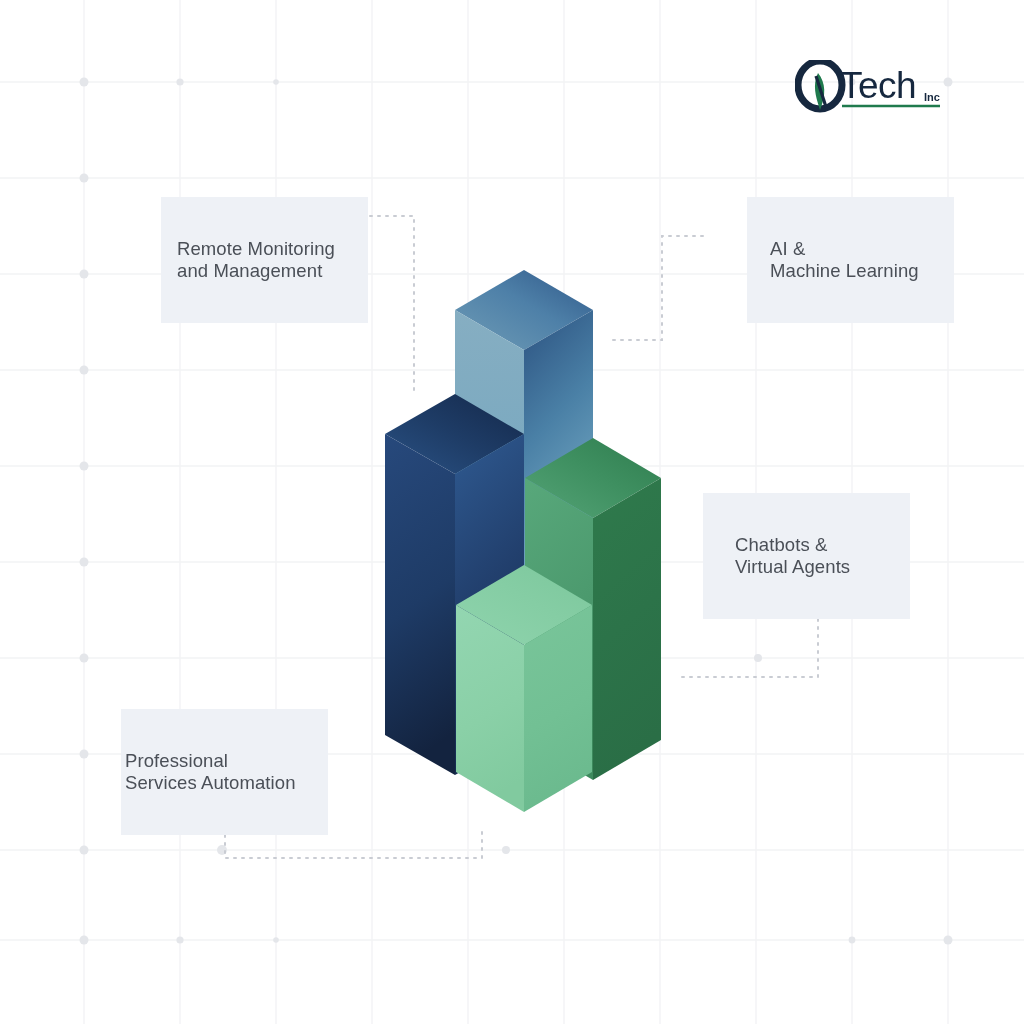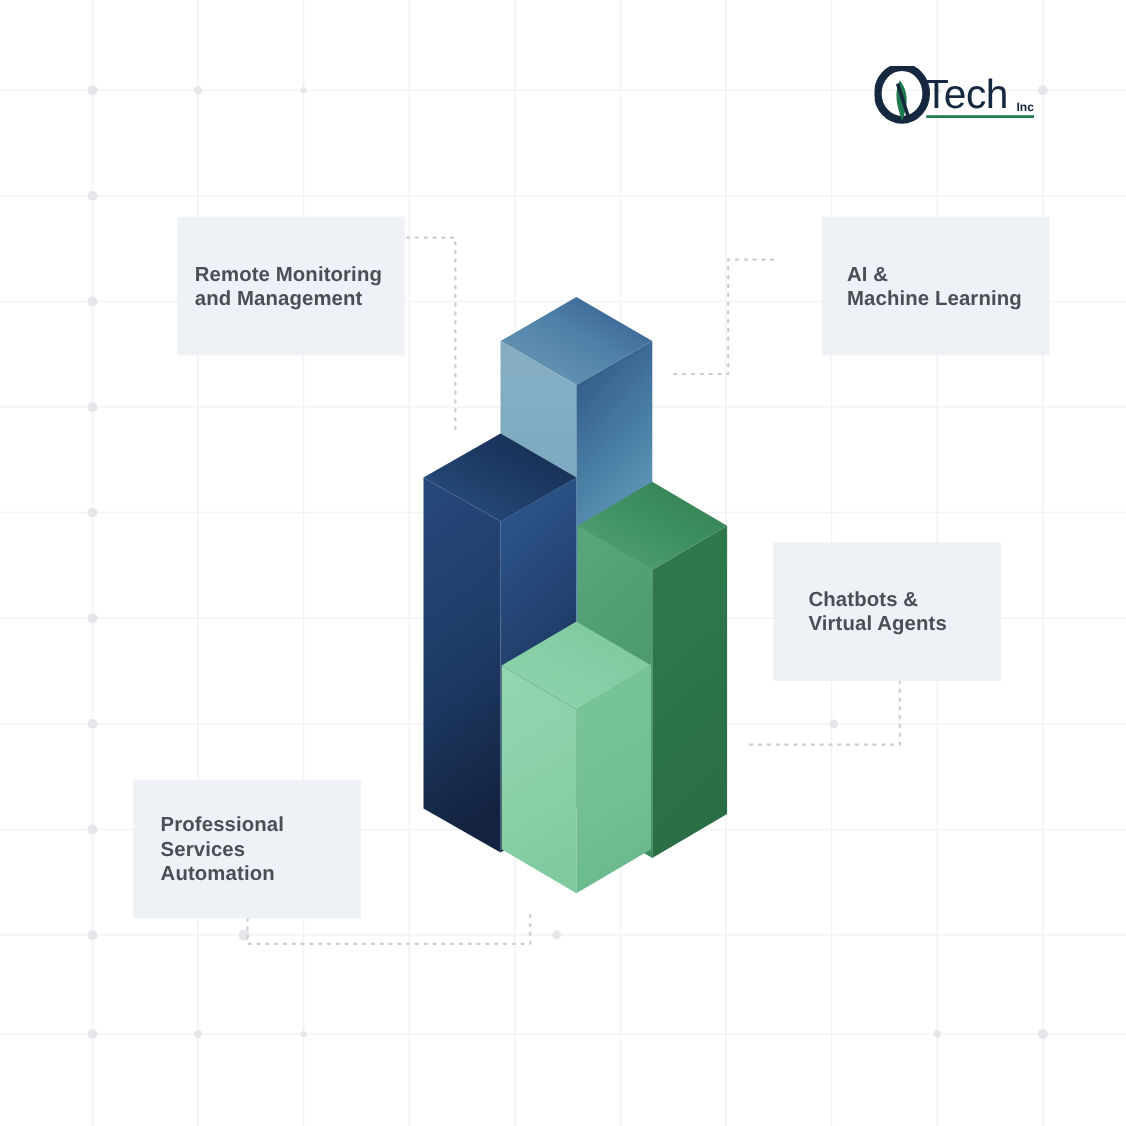--- a/index.html
+++ b/index.html
@@ -57,21 +57,21 @@
     position: absolute;
     background: #eef1f6;
     display: flex;
     align-items: center;
     box-sizing: border-box;
   }
   .label-card .label-text {
     color: #4a4f57;
     font-size: 18.5px;
     line-height: 22.5px;
-    font-weight: 700;
+    font-weight: 400;
     letter-spacing: 0.1px;
     white-space: pre-line;
   }
 
   #card-rmm {
     left: 161px; top: 197px;
     width: 207px; height: 126px;
     padding-left: 16px;
   }
   #card-aiml {
@@ -81,21 +81,21 @@
     margin-left: 44px;
   }
   #card-chatbots {
     left: 703px; top: 493px;
     width: 207px; height: 126px;
     padding-left: 32px;
   }
   #card-psa {
     left: 121px; top: 709px;
     width: 207px; height: 126px;
-    padding-left: 25px;
+    padding-left: 4px;
   }
 </style>
 </head>
 <body>
 
 <div id="canvas">
 
   <svg id="grid-layer" viewBox="0 0 1024 1024" width="1024" height="1024">
     <g stroke="#f2f3f5" stroke-width="1.4" fill="none">
       <line x1="84" y1="0" x2="84" y2="1024"></line>

